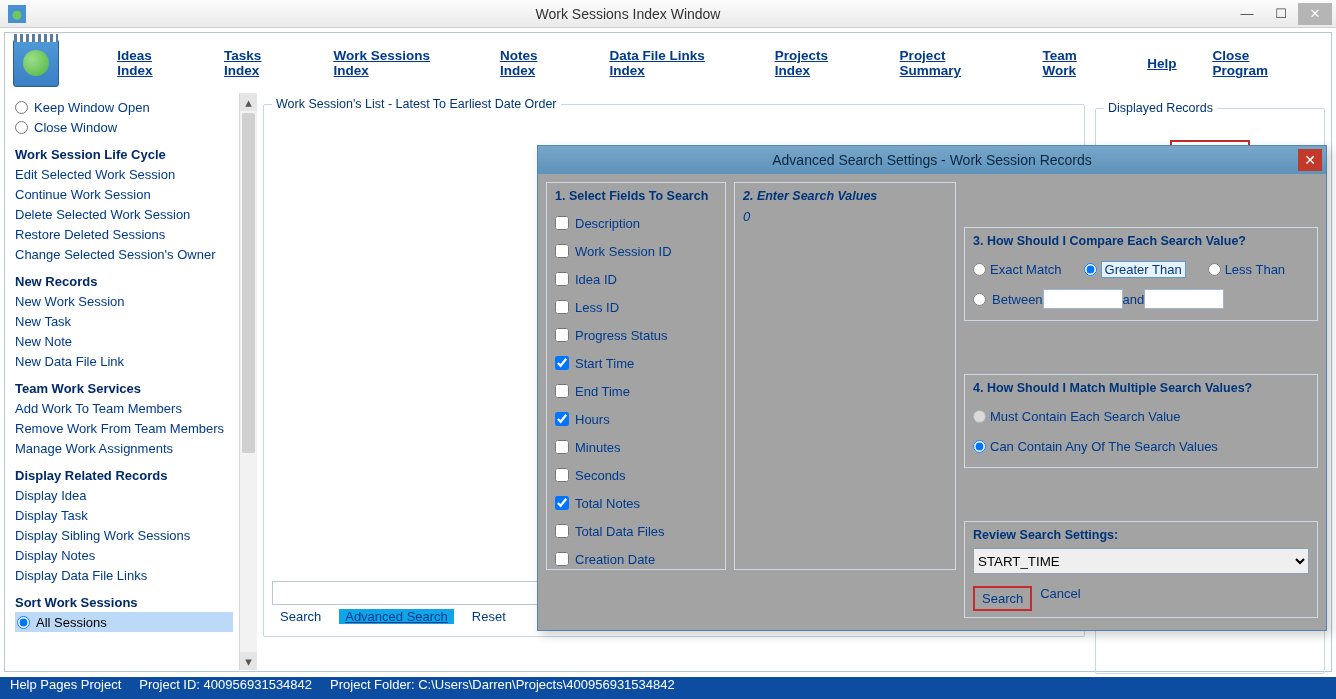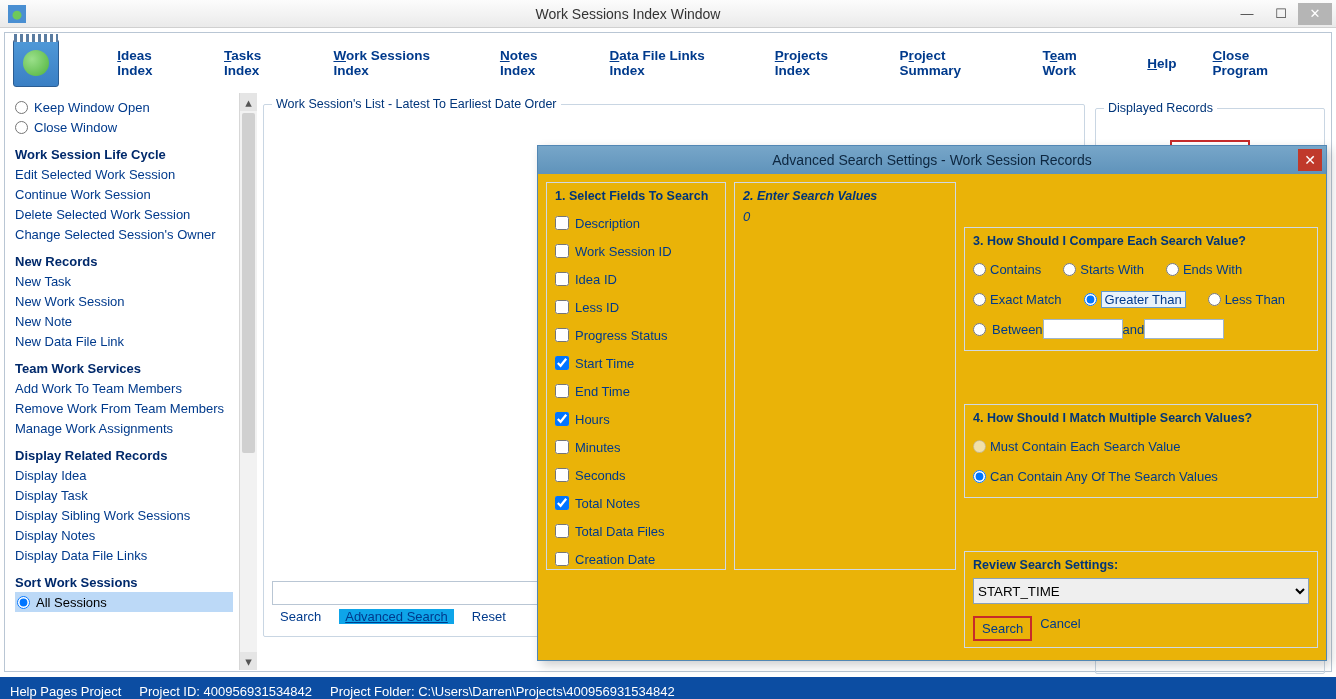--- a/index.html
+++ b/index.html
@@ -7,21 +7,21 @@
 .titlebar { height: 28px; background: linear-gradient(#fcfcfc,#eaeaea); border-bottom: 1px solid #d0d0d0; display:flex; align-items:center; padding:0 4px; }
 .titlebar .ticon { width:18px; height:18px; margin-left:4px; }
 .titlebar .title { flex:1; text-align:center; color:#333; font-size:14px; }
 .winbtn { width:34px; height:22px; display:flex; align-items:center; justify-content:center; color:#444; }
 .winbtn.close{ background:#b5b5b5; color:#fff;}
 .appwrap{ border:1px solid #b9c6d4; margin:4px; height:640px; background:#fff; position:relative;}
 .menubar{ height:60px; display:flex; align-items:center; padding:6px 8px;}
 .logo{ width:48px; height:48px; background:linear-gradient(#5099d8,#3a7fc4); border:1px solid #2b5d93; border-radius:3px; display:flex; align-items:center; justify-content:center; margin-right:40px; position:relative;}
 .logo:before{ content:""; position:absolute; top:-6px; left:0; right:0; height:8px; background:repeating-linear-gradient(90deg,#5a7ca1 0 3px,#fff 3px 6px);}
 .logo-inner{ width:26px; height:26px; border-radius:50%; background:radial-gradient(circle at 35% 35%, #9be08a,#4fb23c);}
-.menulink{ color:#003a8c; font-weight:600; margin:0 18px; cursor:pointer; font-size:13.5px;}
+.menulink{ color:#003a8c; font-weight:600; margin:0 18px; cursor:pointer; font-size:13.5px;text-decoration:underline;}
 .menulink .u{ text-decoration:underline;}
 .content{ display:flex; height:577px;}
 .leftnav{ width:234px; padding:4px 6px 6px 10px; overflow:hidden; background:#fff;}
 .radio-row, .link-row{ display:flex; align-items:center; height:20px; color:#003a8c; cursor:pointer; font-size:13px;}
 .radio-row input{ margin-right:6px;}
 .link-row{ padding-left:0;}
 .nav-head{ color:#00296b; font-weight:600; margin-top:10px; margin-bottom:2px;}
 .selrow{ background:#bcd9f7; display:flex; align-items:center; height:20px; padding-left:2px;}
 .selrow input{ margin-right:6px;}
 .scrollgutter{ width:18px; background:#f2f2f2; border-left:1px solid #d7d7d7; position:relative;}
@@ -34,23 +34,23 @@
 .sect-title{ color:#8a6c12; text-align:center; font-size:15px; padding:2px 0 4px;}
 .search-line{ width:100%; height:24px; border:1px solid #b9c6d4; margin-top:4px;}
 .tabs{ display:flex; gap:18px; padding:4px 8px; color:#003a8c; font-size:13px;}
 .tabs .t{ cursor:pointer;}
 .tabs .active{ background:#0ea5e9; padding:0 6px; text-decoration:underline;}
 .rightcol{ width:240px; padding:4px 6px 6px 4px;}
 .rightcol fieldset{ margin-bottom:8px;}
 .bignum{ border:2px solid #c72b2b; width:80px; height:26px; margin:19px auto; display:flex; align-items:center; justify-content:center; font-size:14px;}
 .timecols{ display:flex; justify-content:space-around; text-align:center; padding:2px 0;}
 .dates{ text-align:center; line-height:20px; color:#222;}
-.statusbar{ position:absolute; left:0; right:0; bottom:0; height:22px; background:#0c4da2; color:#fff; display:flex; align-items:flex-end; padding:0 10px; font-size:13px;}
+.statusbar{ position:absolute; left:0; right:0; bottom:0; height:22px; background:#0c4da2; color:#fff; display:flex; align-items:flex-start; padding:0 10px; font-size:13px;}
 .statusbar span{ margin-right:18px;}
-.dialog{ position:absolute; left:280px; top:52px; width:790px; background:#eab308; border:1px solid #5287b4; box-shadow:4px 4px 10px rgba(0,0,0,.2);}
+.dialog{ position:absolute; left:280px; top:52px; width:790px; background:#a3a3a3; border:1px solid #5287b4; box-shadow:4px 4px 10px rgba(0,0,0,.2);}
 .dialog .dhead{ height:28px; background:linear-gradient(#77a6c9,#5f93bb); display:flex; align-items:center; justify-content:center; color:#0d2740; font-size:14px; position:relative;}
 .dialog .dclose{ position:absolute; right:4px; top:3px; width:24px; height:22px; background:#c0392b; color:#fff; display:flex; align-items:center; justify-content:center; cursor:pointer;}
 .dbody{ display:flex; padding:8px 8px 12px; gap:8px;}
 .dcol1,.dcol2{ border:1px solid #cfd9e4; padding:6px 8px;}
 .dcol1{ width:180px; height:388px;}
 .dcol2{ width:222px; height:388px;font-style:italic;}
 .dcol3{ flex:1; display:flex; flex-direction:column; gap:8px;}
 .dsec-title{ color:#00357a; font-weight:600; font-size:12.5px; margin-bottom:6px;}
 .chk{ display:flex; align-items:center; height:28px; color:#003a8c; font-size:13px;}
 .chk input{ width:14px; height:14px; margin-right:6px;}
@@ -100,25 +100,26 @@
 
   <div class="content">
     <div class="leftnav">
       <label class="radio-row"><input type="radio" name="wm" style=""><span class="u">K</span>eep Window Open</label>
       <label class="radio-row"><input type="radio" name="wm" style=""><span class="u">C</span>lose Window</label>
 
       <div class="nav-head">Work Session Life Cycle</div>
       <div class="link-row">Edit Selected Work Session</div>
       <div class="link-row">Continue Work Session</div>
       <div class="link-row">Delete Selected Work Session</div>
+      <div class="link-row">Restore Deleted Sessions</div>
       <div class="link-row">Change Selected Session's Owner</div>
 
       <div class="nav-head">New Records</div>
+      <div class="link-row">New Work Session</div>
       <div class="link-row">New Task</div>
-      <div class="link-row">New Work Session</div>
       <div class="link-row">New Note</div>
       <div class="link-row">New Data File Link</div>
 
       <div class="nav-head">Team Work Services</div>
       <div class="link-row">Add Work To Team Members</div>
       <div class="link-row">Remove Work From Team Members</div>
       <div class="link-row">Manage Work Assignments</div>
 
       <div class="nav-head">Display Related Records</div>
       <div class="link-row">Display Idea</div>
@@ -218,34 +219,20 @@
           <div class="dcol2">
             <div class="dsec-title">2. Enter Search Values</div>
             <div style="color:#003a8c;">0</div>
           </div>
           <div class="dcol3">
             <div class="box">
               <div class="dsec-title">3. How Should I Compare Each Search Value?</div>
               <div class="radiorow">
                 <label>
                     <input type="radio" name="cmp" style="">
-                    <span>Contains</span>
-                  </label>
-                <label>
-                    <input type="radio" name="cmp" style="">
-                    <span>Starts With</span>
-                  </label>
-                <label>
-                    <input type="radio" name="cmp" style="">
-                    <span>Ends With</span>
-                  </label>
-              </div>
-              <div class="radiorow">
-                <label>
-                    <input type="radio" name="cmp" style="">
                     <span>Exact Match</span>
                   </label>
                 <label>
                     <input type="radio" name="cmp" checked="" style="">
                     <span class="hilite">Greater Than</span>
                   </label>
                 <label>
                     <input type="radio" name="cmp" style="">
                     <span>Less Than</span>
                   </label>

